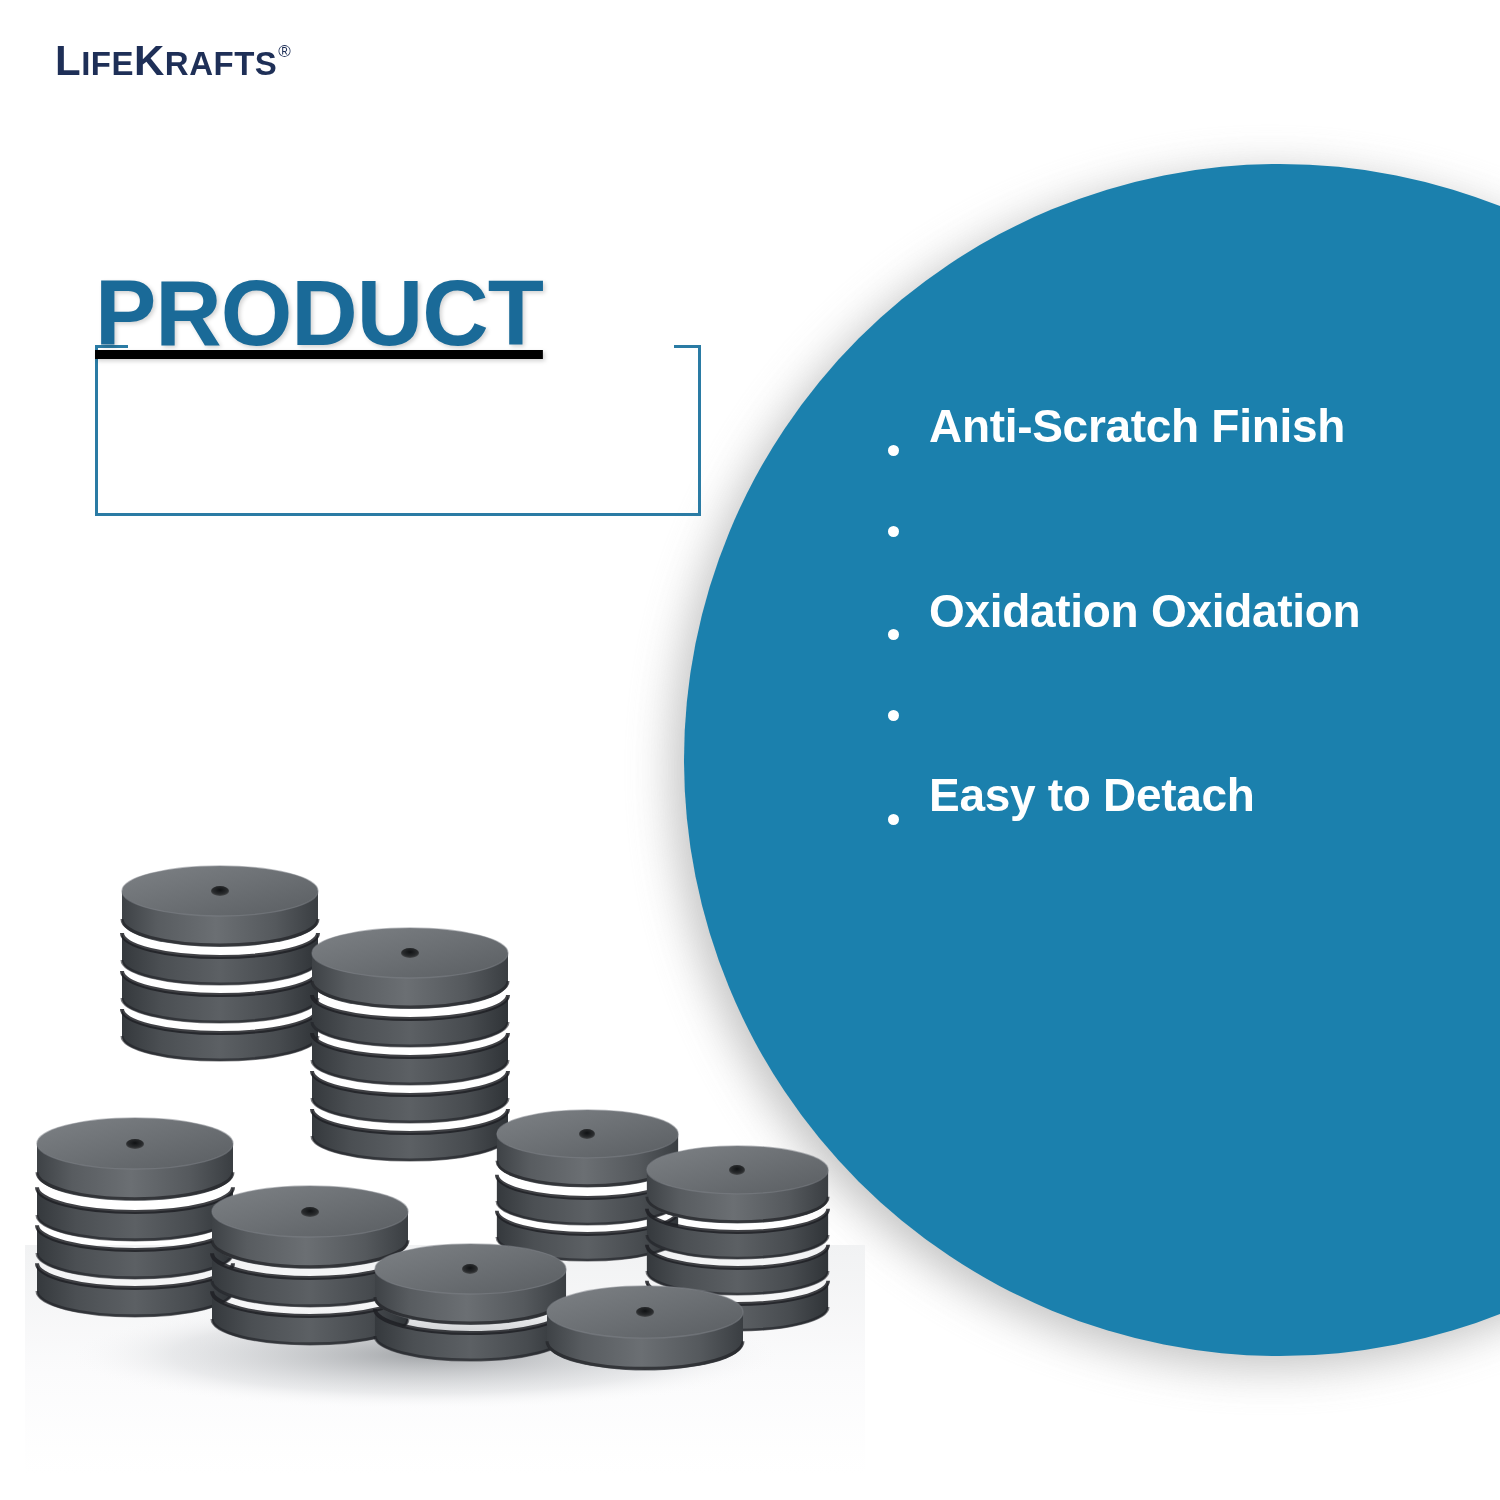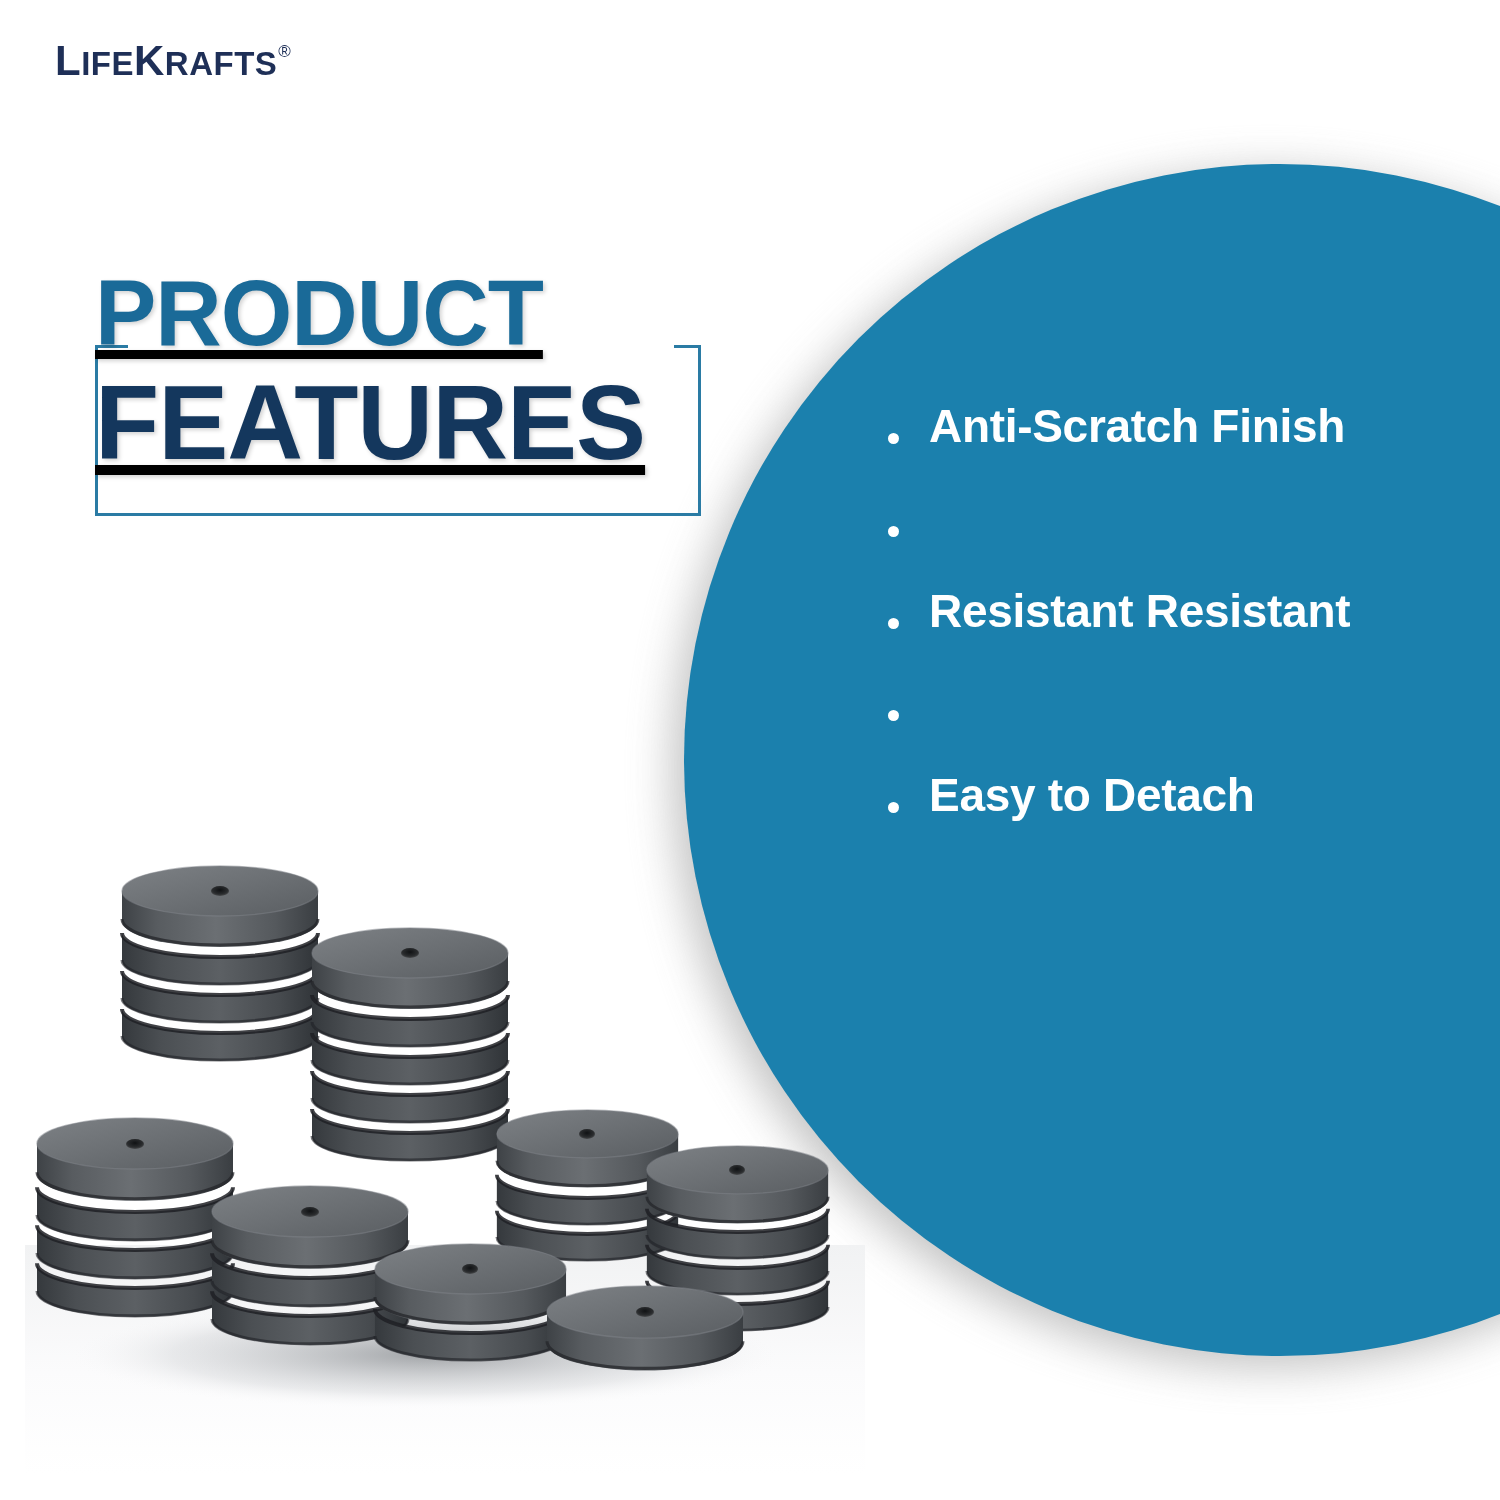--- a/index.html
+++ b/index.html
@@ -91,21 +91,21 @@
 
   
   .features {
     position:absolute;
     left:888px; top:398px;
     width:600px;
     z-index:4;
   }
   .feature-item {
     display:flex;
-    align-items:center;
+    align-items:flex-end;
     margin-bottom:46px;
   }
   .feature-item:last-child { margin-bottom:0; }
   .bullet {
     flex:0 0 auto;
     width:11px; height:11px;
     border-radius:50%;
     background:#ffffff;
     margin-top:24px;
     margin-right:30px;
@@ -141,37 +141,36 @@
   <div class="logo">
     <span class="cap">L</span><span class="small">IFE</span><span class="cap">K</span><span class="small">RAFTS</span><span class="reg">®</span>
   </div>
 
   <div class="circle-shadow"></div>
   <div class="circle"></div>
 
   <div class="title-box"></div>
   <div class="title-text">
     <span class="title-line1">PRODUCT</span>
-    <span class="title-line2">FEATURES</span>
   </div>
 
   <div class="features">
 
     <div class="feature-item">
       <span class="bullet"></span>
       <span class="feature-label">Anti-Scratch Finish</span>
     </div>
 
     <div class="feature-item">
       <span class="bullet"></span>
     </div>
 
     <div class="feature-item">
       <span class="bullet"></span>
-      <span class="feature-label">Resistant Resistant</span>
+      <span class="feature-label">Oxidation Oxidation</span>
     </div>
 
     <div class="feature-item">
       <span class="bullet"></span>
     </div>
 
     <div class="feature-item">
       <span class="bullet"></span>
       <span class="feature-label">Easy to Detach</span>
     </div>

